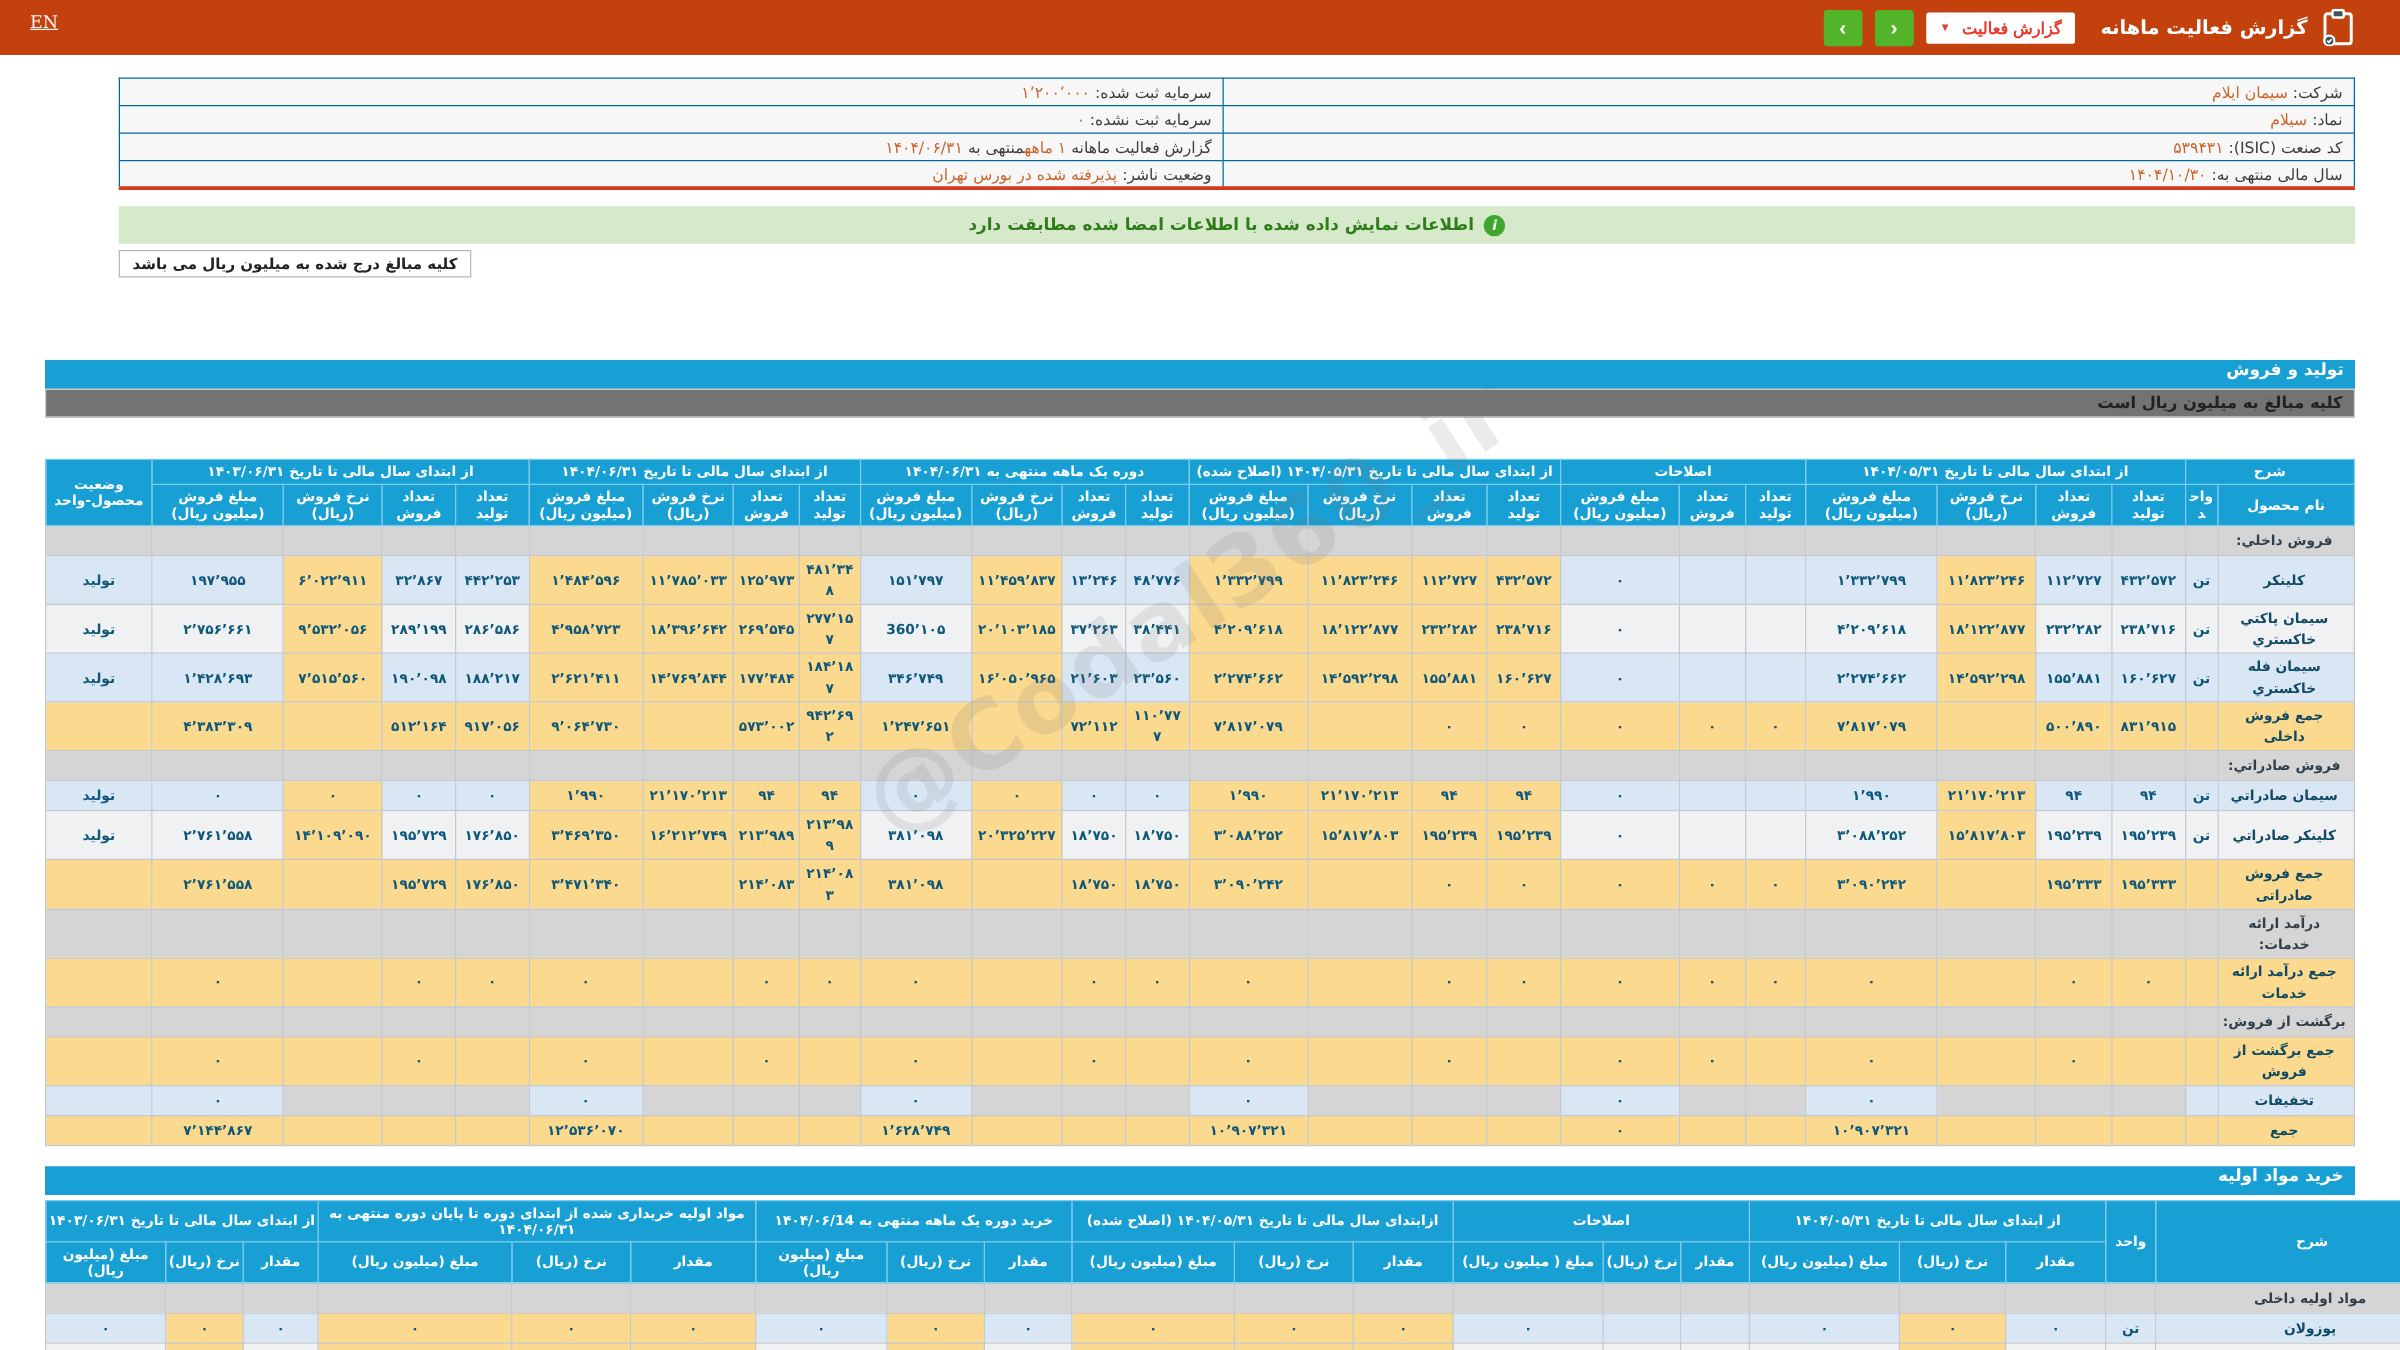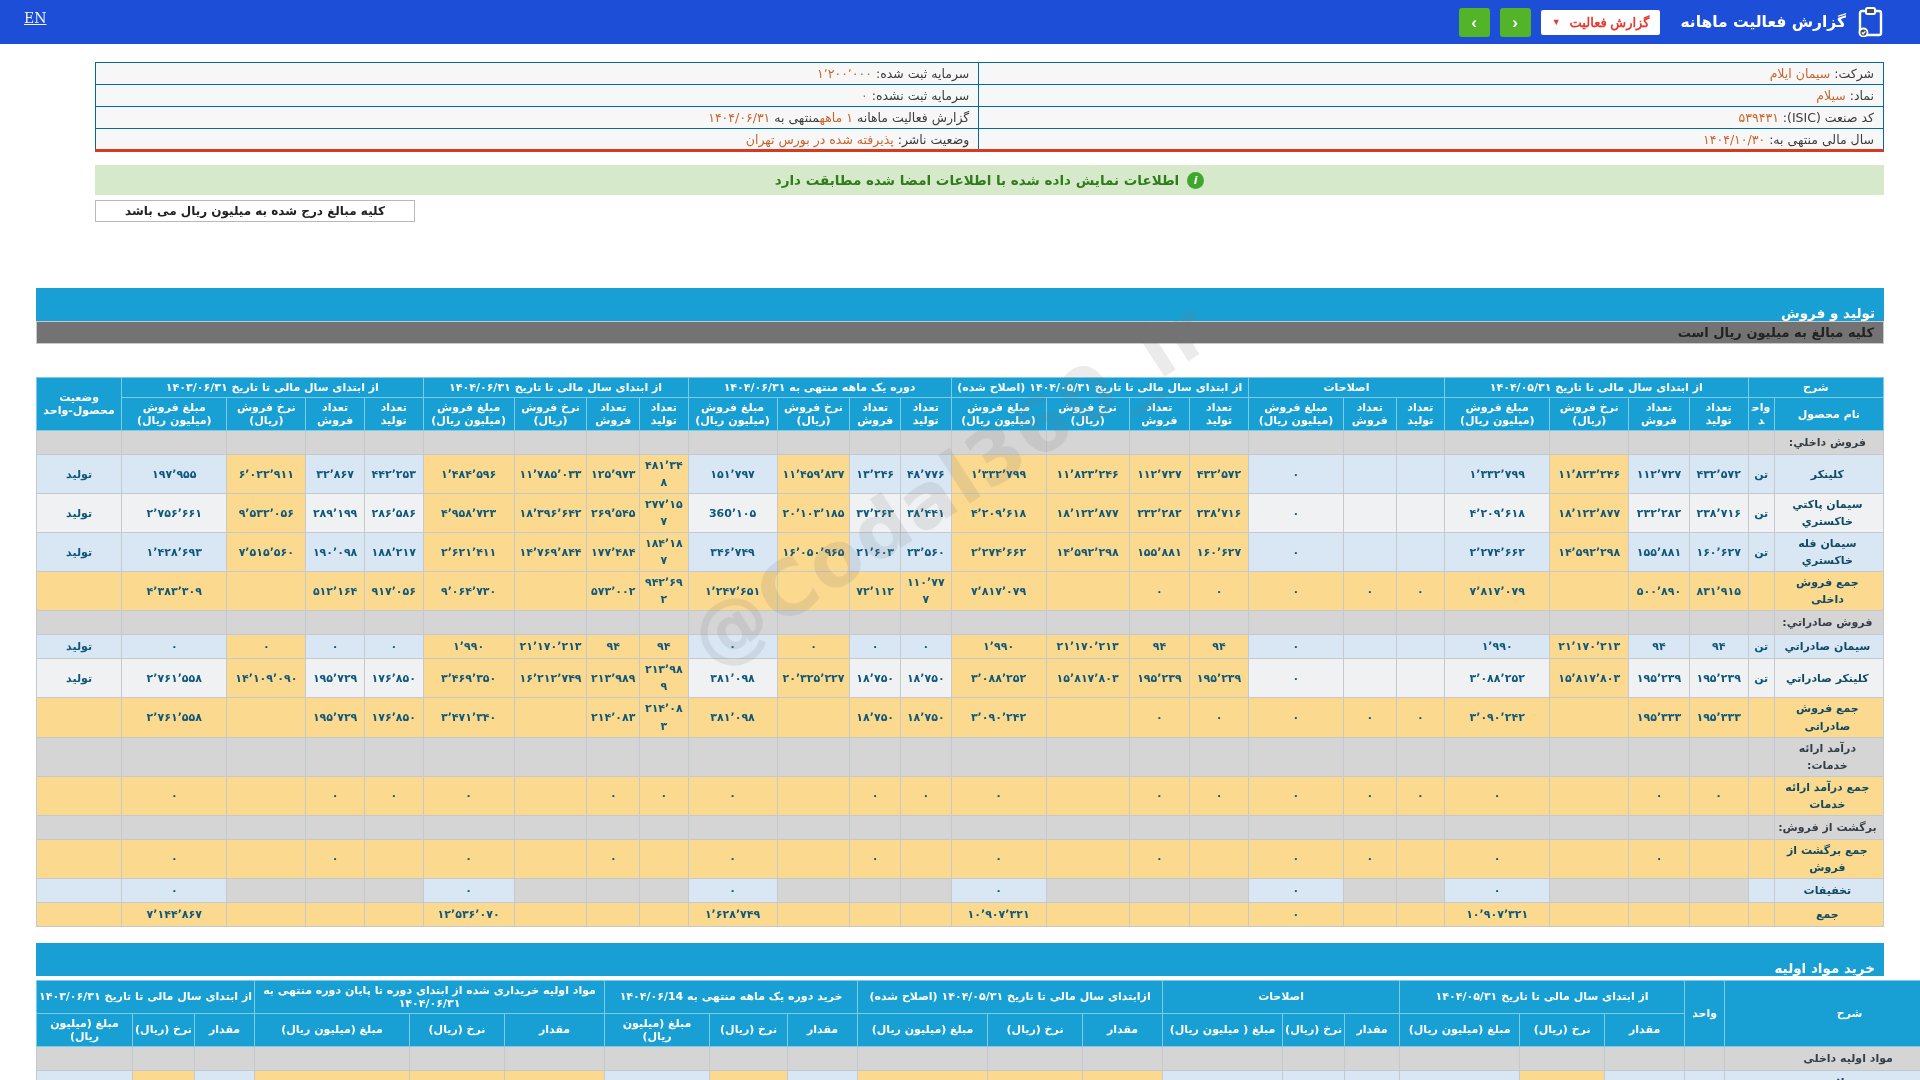--- a/index.html
+++ b/index.html
@@ -1,19 +1,19 @@
 <!DOCTYPE html>
 <html lang="fa"><head>
 <meta charset="utf-8">
 <style>
   *{box-sizing:border-box;margin:0;padding:0}
   html,body{width:1920px;height:1080px;overflow:hidden;background:#fff;
     font-family:"DejaVu Sans",sans-serif;position:relative}
   
-  .topbar{height:44px;background:#1d4ed8;position:relative}
+  .topbar{height:44px;background:#c2410c;position:relative}
   .en-link{position:absolute;left:24px;top:10px;color:#f2f5f3;font-family:"DejaVu Serif",serif;
     font-size:14px;text-decoration:underline;cursor:pointer}
   .tb-right{position:absolute;right:36px;top:0;height:44px;display:flex;align-items:center;gap:10px}
   .navbtn{width:31px;height:29px;background:#53b42a;border:none;border-radius:3px;color:#fff;
     font-size:17px;font-weight:bold;cursor:pointer;line-height:27px;text-align:center;padding:0}
   .ddl{background:#fff;border:none;border-radius:2px;padding:5px 11px;color:#e8392f;font-weight:bold;
     font-size:13px;display:flex;align-items:center;gap:9px;cursor:pointer;margin-right:8px}
   .ddl .caret{font-size:9px;line-height:1}
   .tb-title{color:#fff;font-weight:bold;font-size:15.5px;margin:0 2px}
   .clip{width:26px;height:30px;display:flex;align-items:center}
@@ -22,25 +22,25 @@
   .company table{width:100%;border-collapse:collapse;background:#f7f7f7;direction:rtl;
     border-bottom:3px solid #d63a21}
   .company td{border:1px solid #0369a1;font-size:12.5px;color:#3c3c3c;padding:2px 9px;height:22px}
   .company td.c-r{width:50.6%}
   .accent{color:#c9642c}
   
   .notice{margin:13px 36px 0 95px;height:30px;background:#d6e9cb;display:flex;direction:rtl;
     align-items:center;justify-content:center;gap:8px;color:#2f7d1a;font-weight:bold;font-size:13.5px}
   .notice-icon{width:17px;height:17px;border-radius:50%;background:#3fa72e;color:#fff;font-size:11px;
     font-weight:bold;display:flex;align-items:center;justify-content:center;font-style:italic;flex:0 0 17px}
-  .amounts{margin:5px 36px 0 95px;width:320px;border:1px solid #b9b9b9;background:#fff;direction:rtl;
+  .amounts{margin:5px 36px 0 95px;width:282px;border:1px solid #b9b9b9;background:#fff;direction:rtl;
     text-align:center;font-size:12px;font-weight:bold;color:#222;padding:3px 6px}
   
-  .section-bar{margin:66px 36px 0 36px;height:33px;background:#18a0d4;color:#fff;font-weight:bold;
-    font-size:13.5px;display:flex;align-items:flex-end;padding:0 9px;direction:rtl}
+  .section-bar{margin:66px 36px 0 36px;height:23px;background:#18a0d4;color:#fff;font-weight:bold;
+    font-size:13.5px;display:flex;align-items:flex-start;padding:0 9px;direction:rtl}
   .section-bar.m2{margin-top:16px}
   .section-note{margin:0 36px;border:1px solid #c9c9c9;background:#737373;padding:3px 9px;font-weight:bold;
     font-size:13px;color:#222;direction:rtl}
   
   .tbl{margin:33px 36px 0 36px}
   .tbl2{margin:4px 36px 0 36px}
   table.grid{width:100%;border-collapse:collapse;table-layout:fixed;direction:rtl;border:1px solid #b5bcbf}
   .grid th{background:#18a0d4;color:#fff;font-size:11px;font-weight:bold;border:1px solid #7ecbe9;
     padding:3px 2px;text-align:center;word-wrap:break-word}
   .grid td{border:1px solid #c3c9cd;font-size:11px;font-weight:bold;color:#0f587a;text-align:center;

